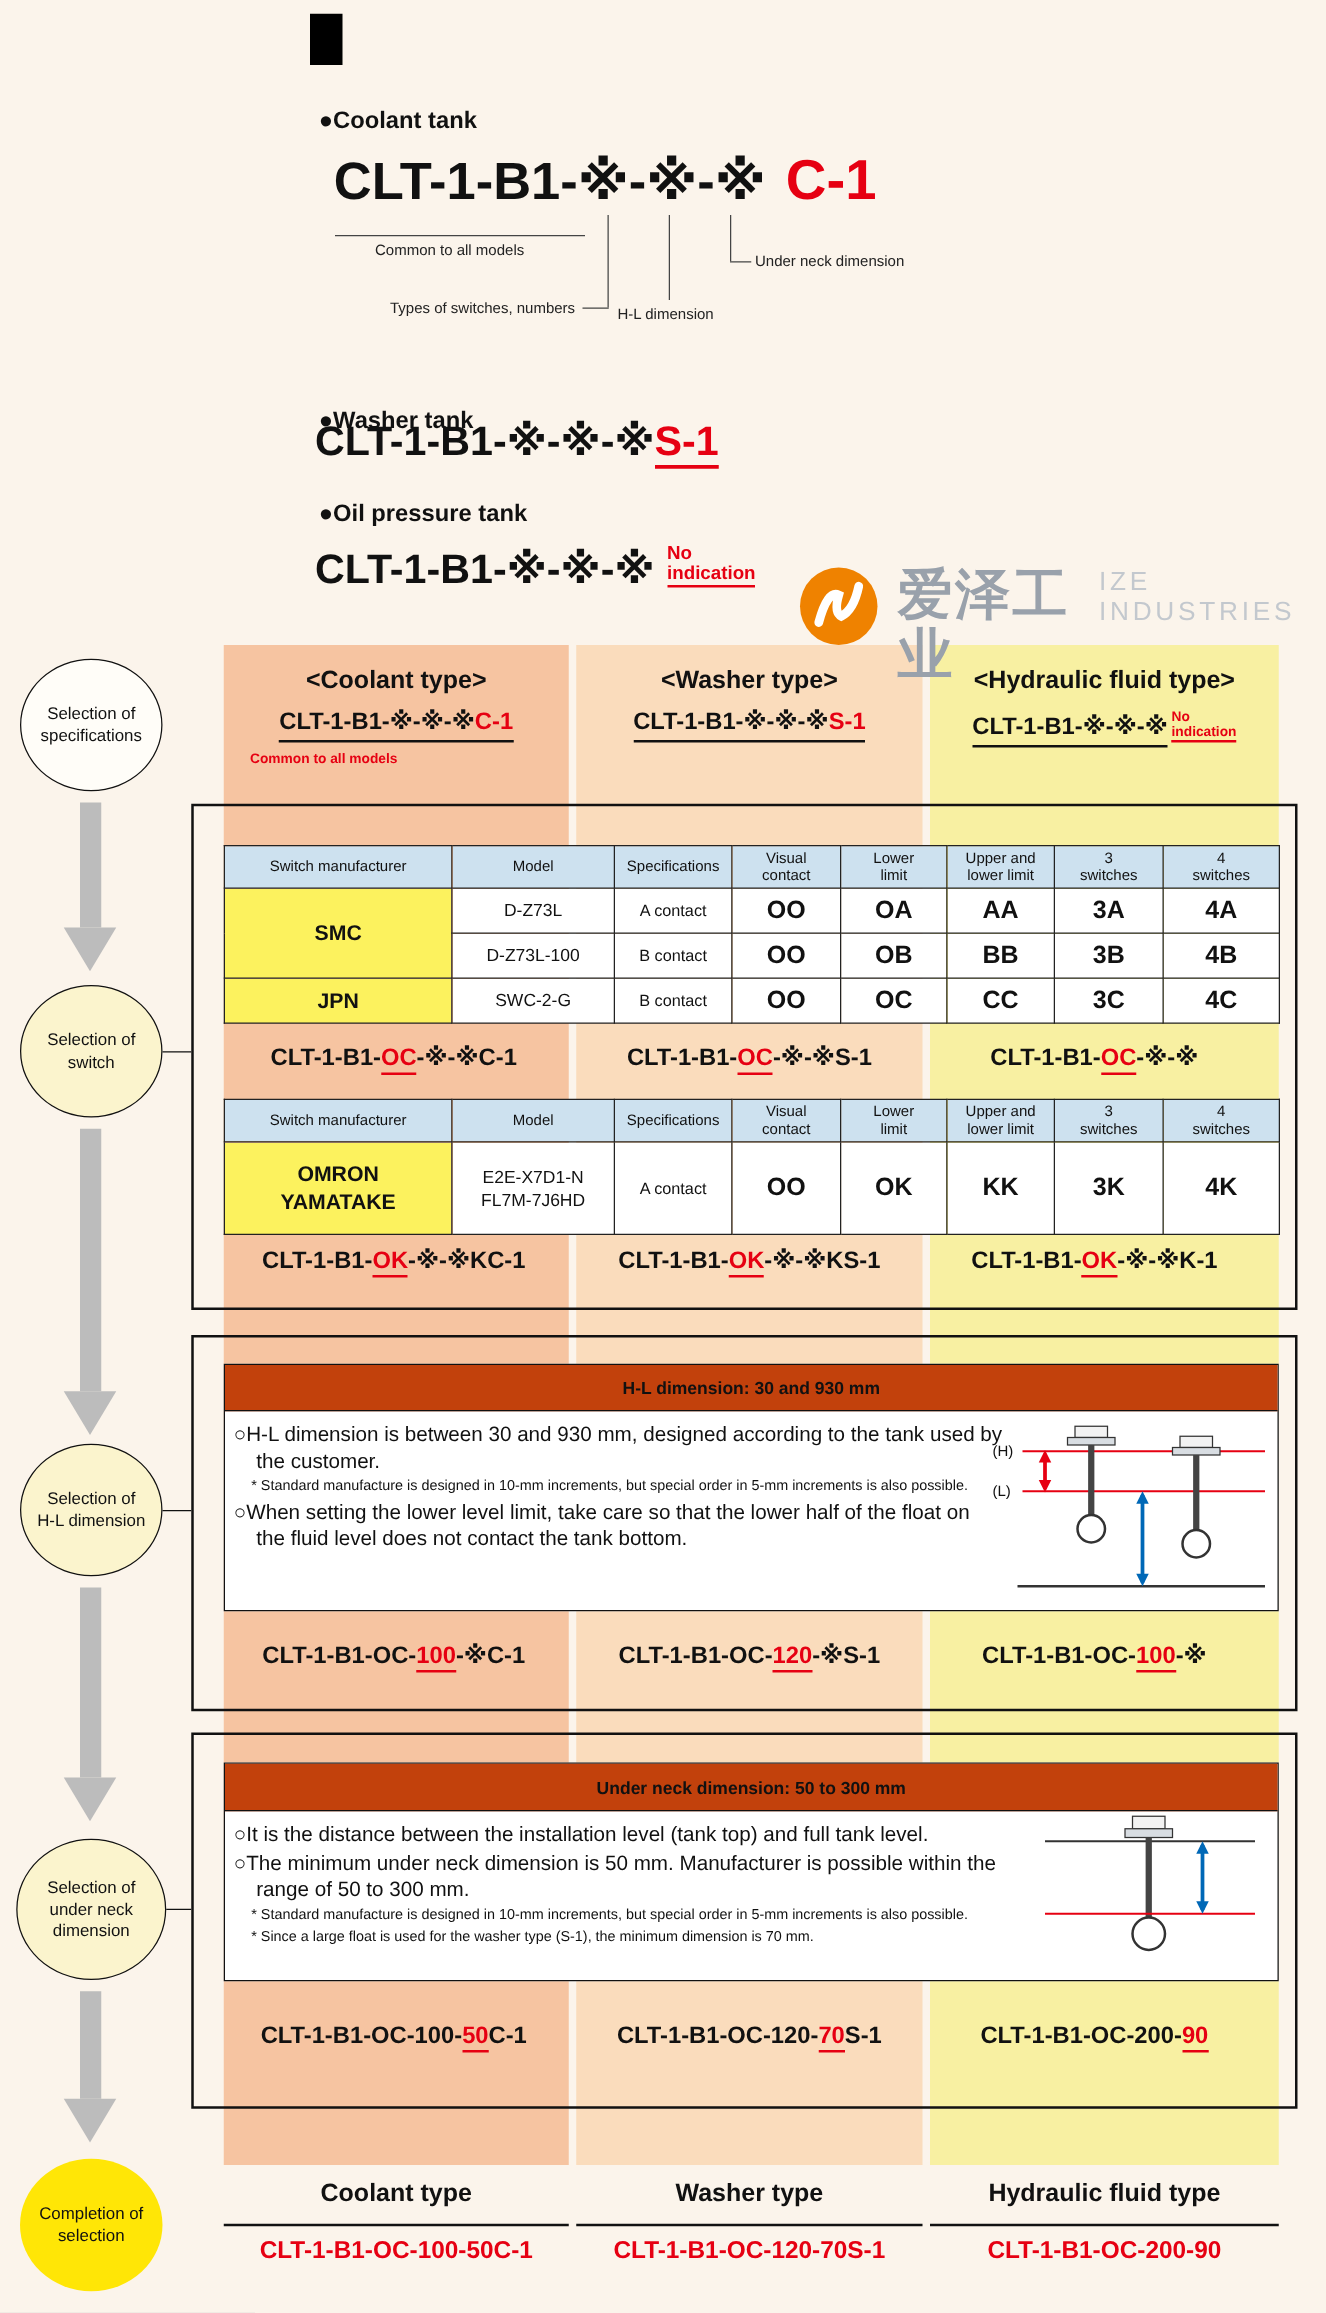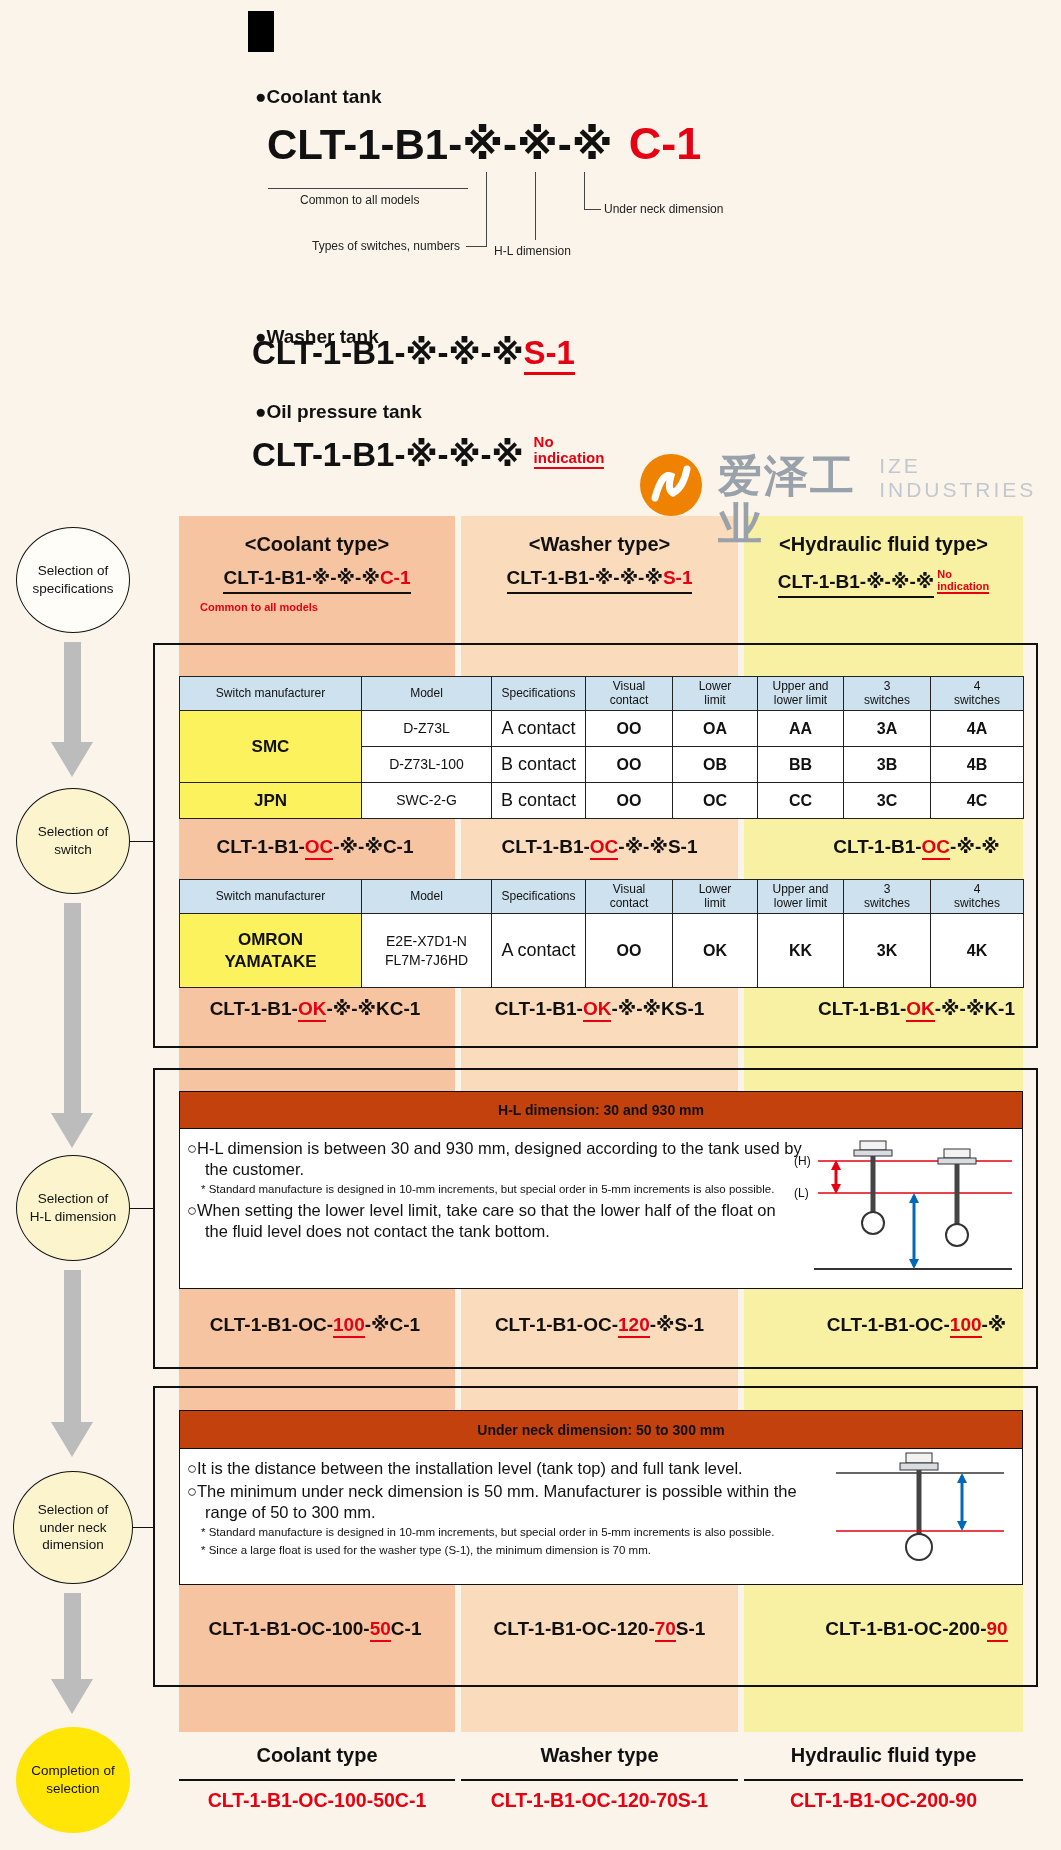--- a/index.html
+++ b/index.html
@@ -99,29 +99,29 @@
   #neck-box   { top:1386px; height:301px; }
 
   .sw-table { position:absolute; left:24px; width:844px; border-collapse:collapse; table-layout:fixed; }
   #sw-table-1 { top:31px; }
   #sw-table-2 { top:234px; }
   .sw-table th, .sw-table td { border:1px solid #222; text-align:center; vertical-align:middle; overflow:hidden; }
   .sw-table th { background:#cde1ef; font-size:12px; font-weight:normal; height:34px; line-height:1.15; white-space:pre-line; }
   .sw-table td { background:#fff; height:36px; }
   td.mfr { background:#fcf25e; font-weight:bold; font-size:17px; white-space:pre-line; line-height:1.25; }
   td.mdl { font-size:14px; white-space:pre-line; line-height:1.35; }
-  td.spc { font-size:18px; }
-  td.code { font-size:16px; font-weight:bold; }
+  td.spc { font-size:13px; }
+  td.code { font-size:20px; font-weight:bold; }
   #sw-table-2 td { height:74px; }
 
   .model-line { position:absolute; font-size:19px; font-weight:bold; text-align:center; white-space:nowrap; }
   .model-line .rd { color:#e60012; border-bottom:2.5px solid #e60012; padding-bottom:1px; }
   .ml-0 { left:22px;  width:276px; }
   .ml-1 { left:306px; width:277px; }
-  .ml-2 { left:622px; width:279px; }
+  .ml-2 { left:581px; width:279px; }
   #switch-box .rowa { top:190px; }
   #switch-box .rowb { top:352px; }
   #hl-box .rowm   { top:243px; }
   #neck-box .rowm { top:230px; }
 
   .inner { position:absolute; left:24px; width:844px; border:1.5px solid #111; background:#fff; }
   #hl-inner   { top:21px; height:198px; }
   #neck-inner { top:22px; height:175px; }
   .inner-header { background:#c2410c; border-bottom:1.5px solid #111; display:flex; align-items:center;
                   justify-content:center; font-size:14px; font-weight:bold; }

